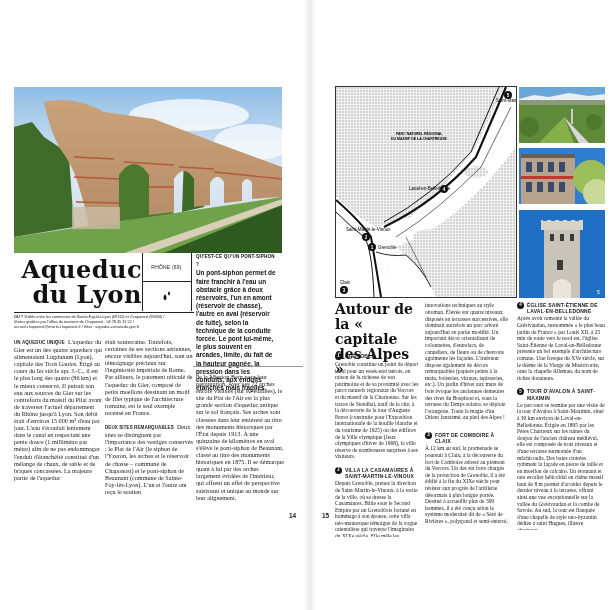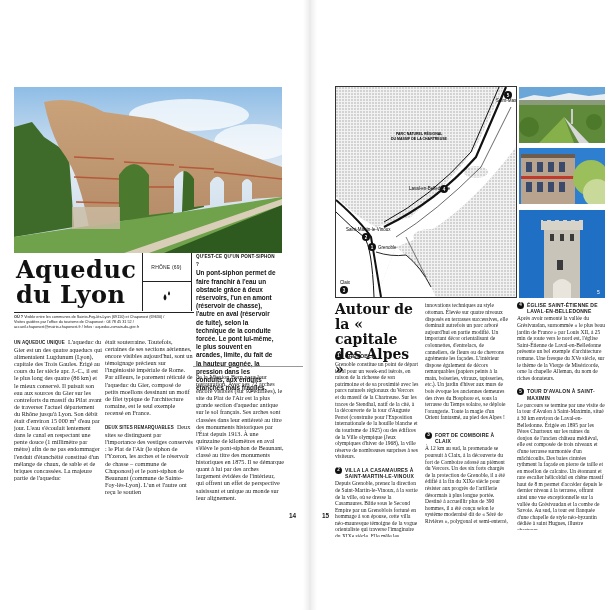--- a/index.html
+++ b/index.html
@@ -5,21 +5,21 @@
   html, body { margin:0; padding:0; }
   body { width:610px; height:610px; background:#fff; position:relative; overflow:hidden; font-family:"Liberation Serif", serif; color:#1a1a1a; }
   .spread { position:absolute; left:0; top:0; width:610px; height:610px; }
   .gutter { position:absolute; left:303px; top:0; width:14px; height:610px; background:linear-gradient(to right,#fff,#eee 45%,#e2e2e2 50%,#eee 55%,#fff); }
 
   
   .photo-aqueduct { position:absolute; left:14px; top:87px; width:268px; height:166px; overflow:hidden;
     background:linear-gradient(180deg,#9cc5ea 0%,#c9def0 35%,#e9f0f5 55%,#b9d2e4 65%,#7aa95a 66%); }
   .photo-aqueduct svg { width:100%; height:100%; display:block; }
 
-  .title-box { position:absolute; left:14px; top:253px; width:128px; height:58px; border-right:1px solid #222; }
+  .title-box { position:absolute; left:14px; top:253px; width:128px; height:58px; border-right:1px solid #222;text-align:right; }
   .title { font-family:"DejaVu Serif", serif; font-weight:bold; font-size:24px; line-height:25px; letter-spacing:0.5px; margin:4px 0 0 2px; color:#111; }
   .region-box { position:absolute; left:142px; top:253px; width:49px; height:28px; border-bottom:1px solid #222; border-right:1px solid #222;
     font-family:"Liberation Sans", sans-serif; font-size:5px; display:flex; align-items:center; justify-content:center; letter-spacing:0.2px; }
   .icon-box { position:absolute; left:142px; top:282px; width:49px; height:29px; border-right:1px solid #222; display:flex; align-items:center; justify-content:center; }
   .sidebar-q { position:absolute; left:196px; top:253px; width:82px; font-family:"Liberation Sans", sans-serif; font-weight:bold; font-size:6.4px; line-height:8.2px; color:#111; }
   .sidebar-q .qhead { font-size:4.6px; letter-spacing:0.2px; }
   .sidebar-rule { position:absolute; left:193px; top:366px; width:110px; height:1px; background:#999; }
 
   .info-line { position:absolute; left:14px; top:315px; width:180px; font-family:"Liberation Sans", sans-serif; font-size:3.8px; line-height:5.2px; color:#222; }
   .info-line b { font-weight:bold; }

